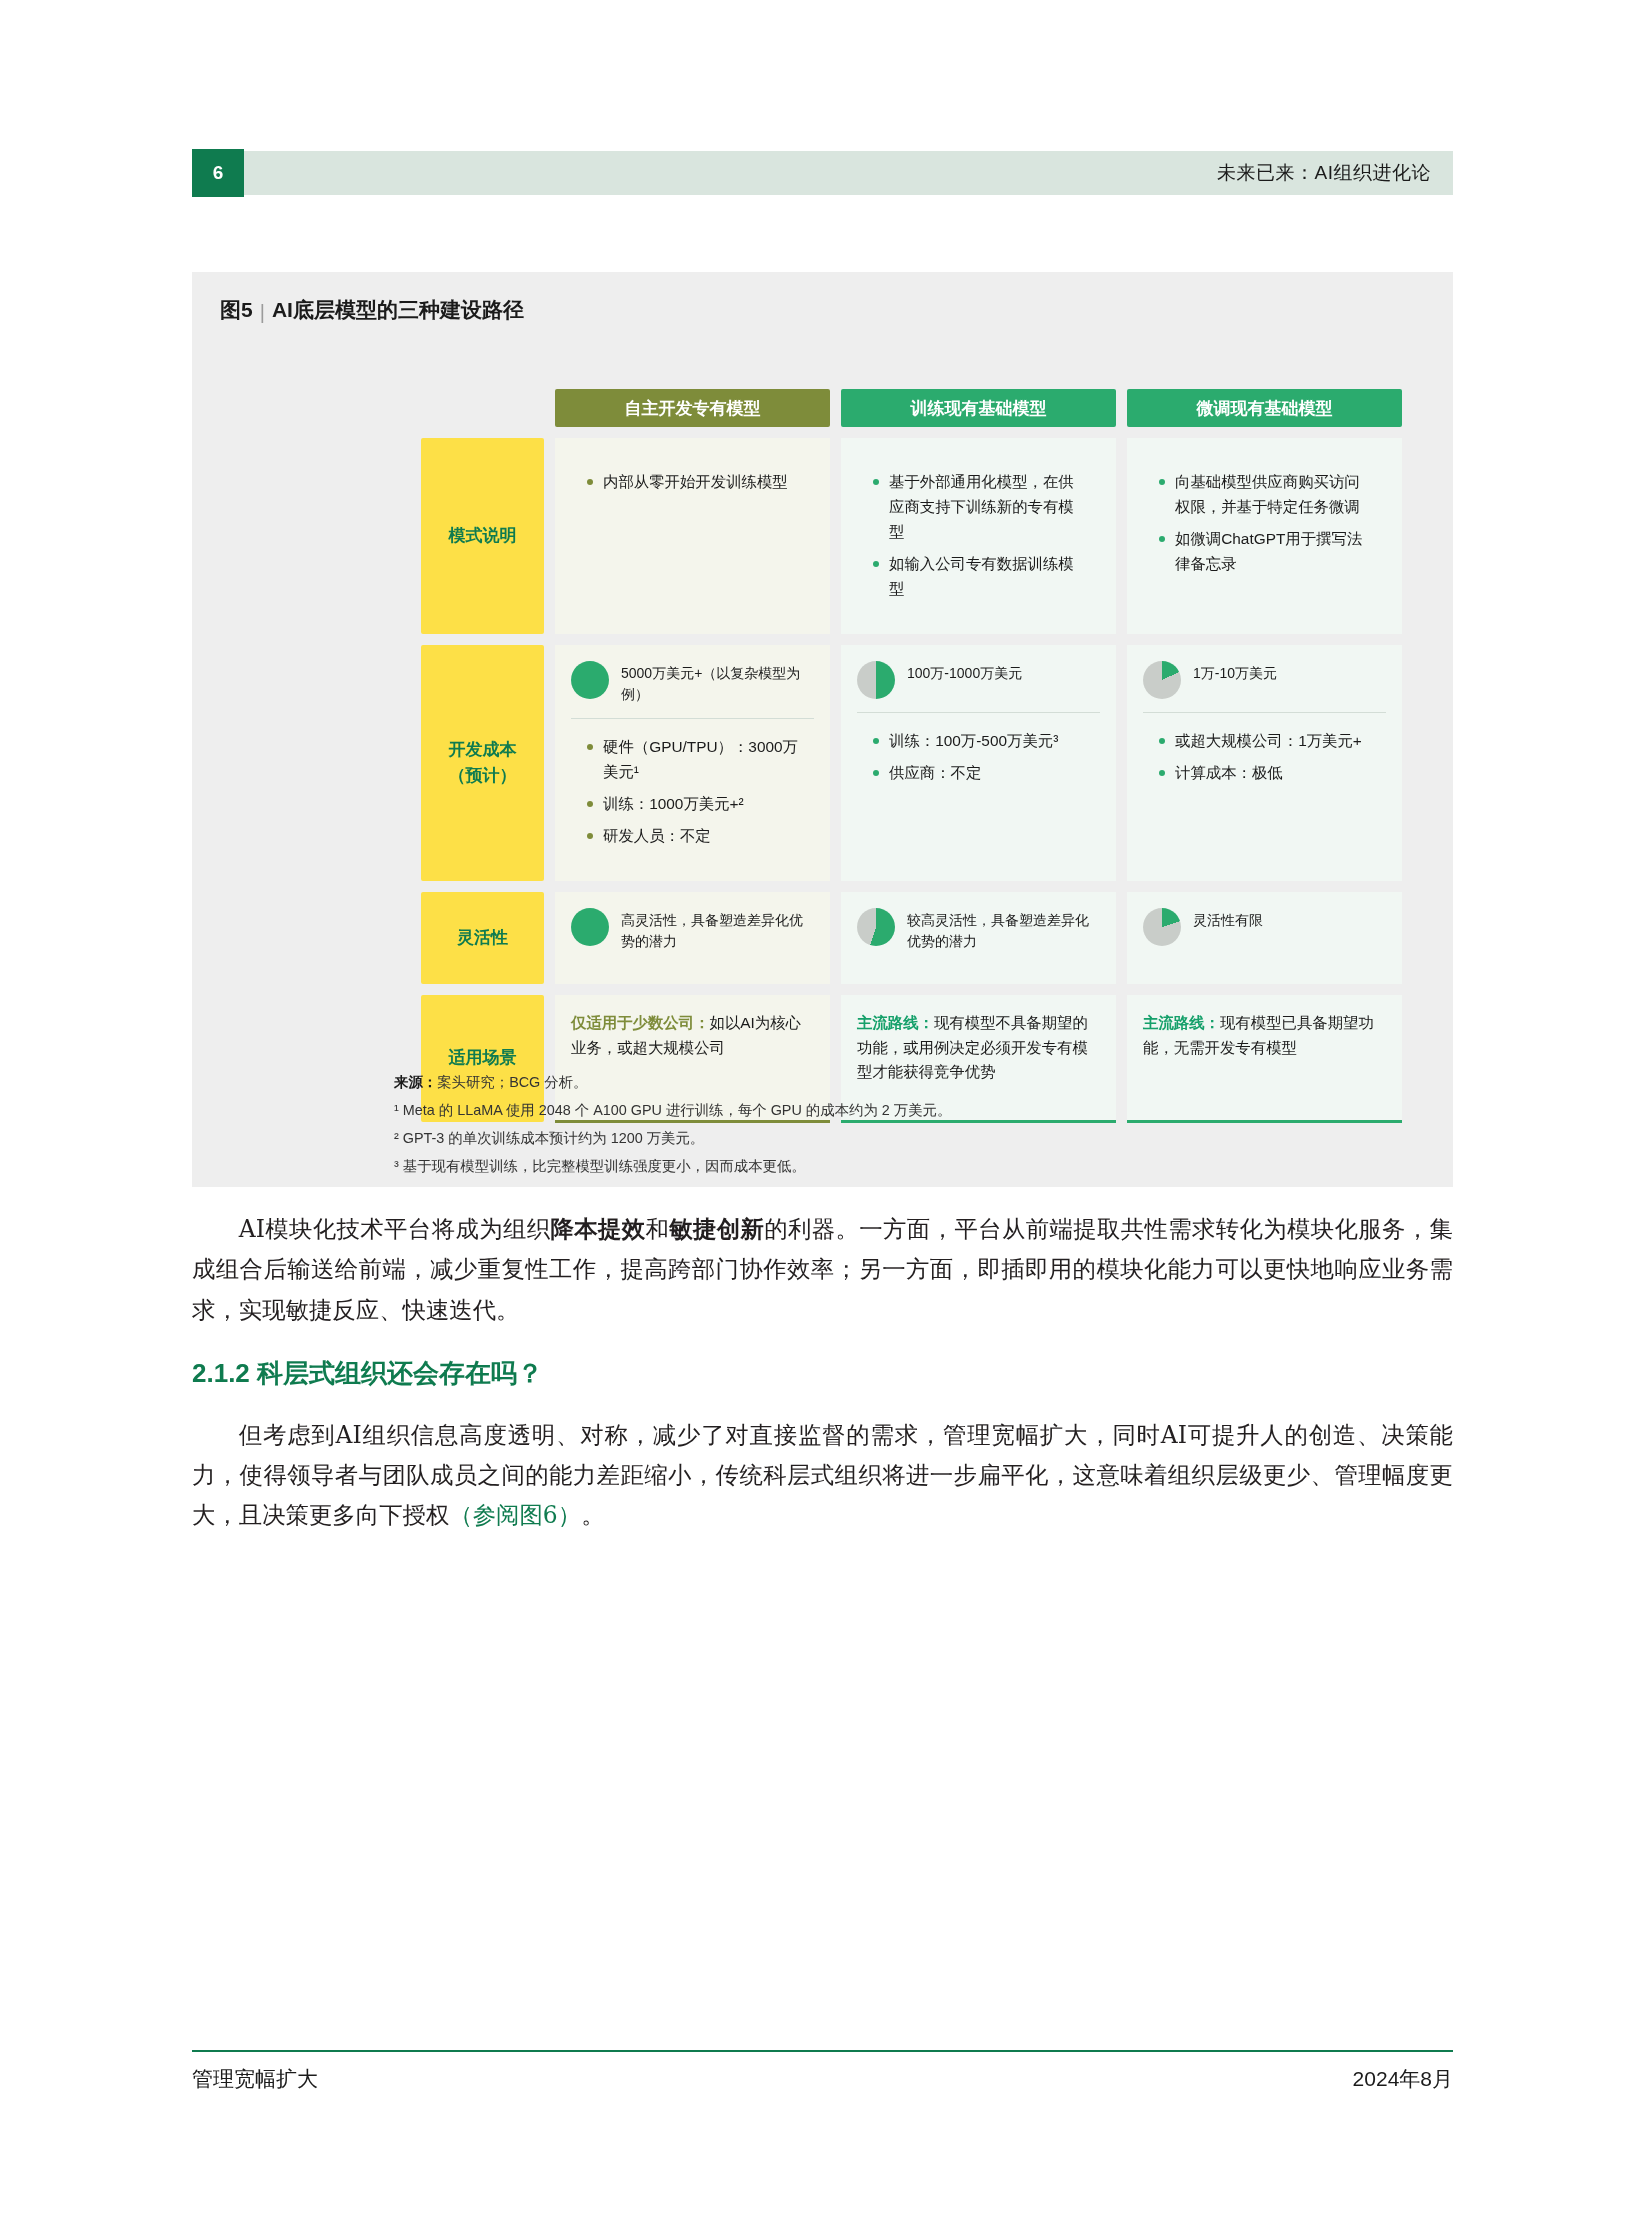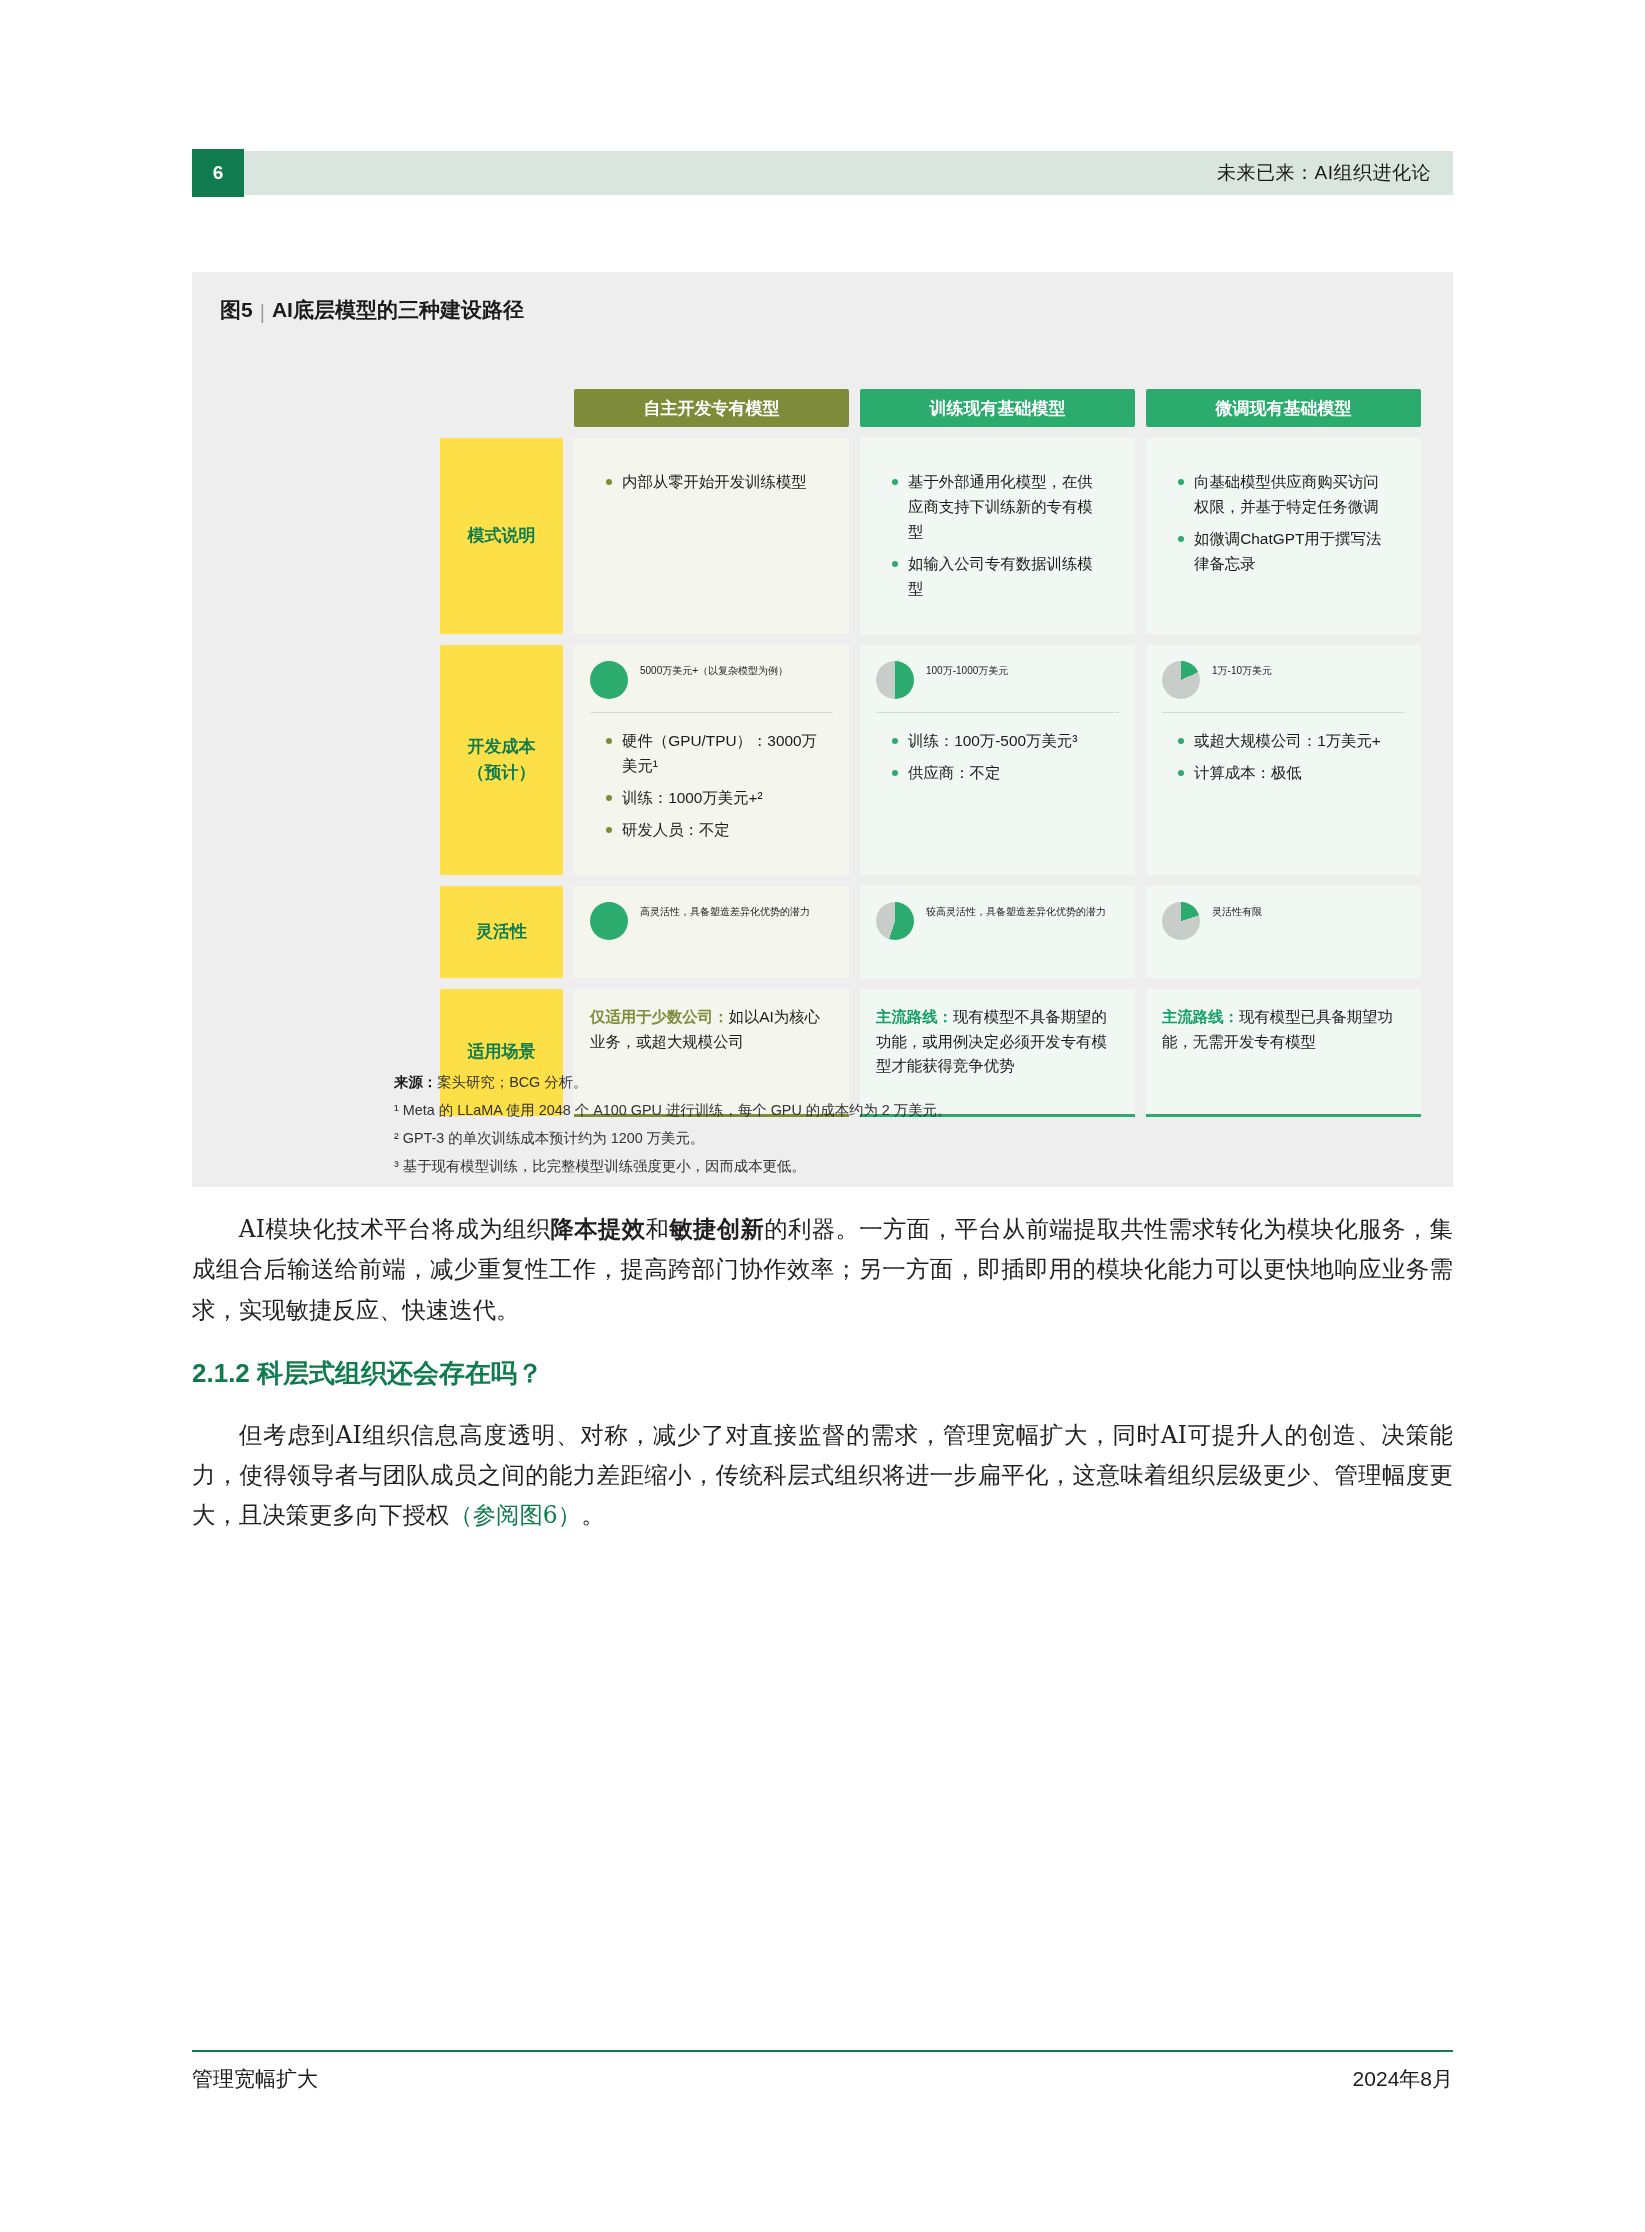--- a/index.html
+++ b/index.html
@@ -32,21 +32,21 @@
     background:#eeeeee;
   }
   .exhibit-title-row{
     position:absolute;left:28px;top:24px;display:flex;align-items:flex-end;
   }
   .exhibit-tag{font-size:21px;font-weight:bold;color:#1b1b1b;}
   .exhibit-sep{color:#9b9b9b;margin:0 7px;font-size:20px;}
   .exhibit-title{font-size:21px;font-weight:bold;color:#1b1b1b;}
 
   .grid{
-    position:absolute;left:248px;top:117px;width:991px;
+    position:absolute;left:229px;top:117px;width:991px;
   }
   .grid-head{display:flex;gap:11px;margin-left:134px;}
   .col-head{
     width:275px;height:38px;border-radius:2px;color:#fff;font-size:17px;font-weight:bold;
     display:flex;align-items:center;justify-content:center;
   }
   .col-head.c1{background:#7e8c3a;}
   .col-head.c2{background:#2bab6e;}
   .col-head.c3{background:#2bab6e;}
 
@@ -66,21 +66,21 @@
   .bullets li:last-child{margin-bottom:0;}
   .bullets li:before{
     content:"";position:absolute;left:0;top:9px;width:6px;height:6px;border-radius:50%;
     background:#2bab6e;
   }
   .bullets.olive li:before{background:#7e8c3a;}
 
   
   .pie-row{display:flex;align-items:flex-start;gap:12px;}
   .pie{width:38px;height:38px;border-radius:50%;flex:none;}
-  .pie-label{font-size:10px;line-height:1.5;padding-top:2px;}
+  .pie-label{font-size:14px;line-height:1.5;padding-top:2px;}
   .divider{height:1px;background:#d3ddd6;margin:13px 0;}
 
   .cost-cell{min-height:167px;}
   .flex-cell{min-height:92px;}
   .apply-cell{min-height:127px;}
   .mode-cell{min-height:117px;}
 
   .apply-bar{position:absolute;left:0;right:0;bottom:-1px;height:3px;}
   .apply-bar.c1{background:#7e8c3a;}
   .apply-bar.c2,.apply-bar.c3{background:#2bab6e;}

